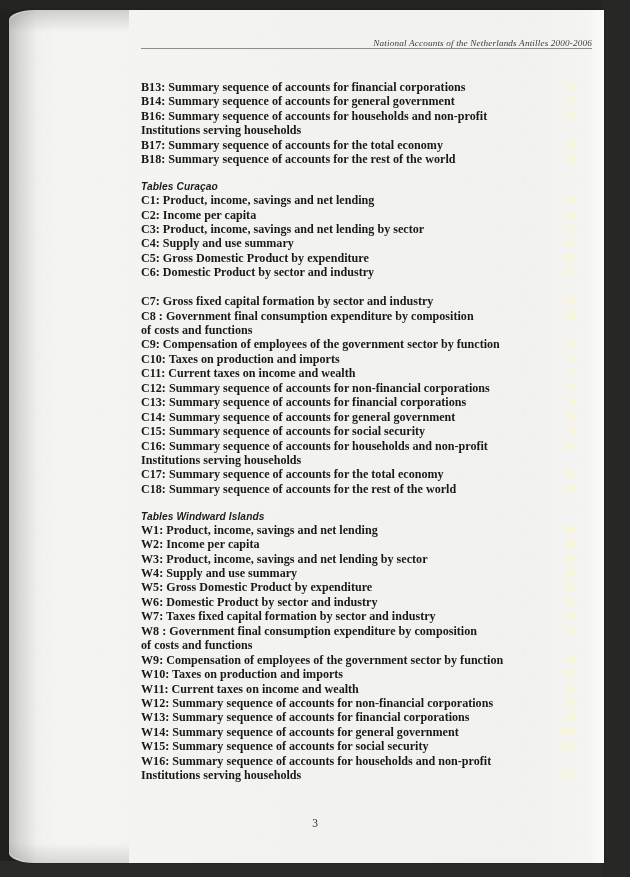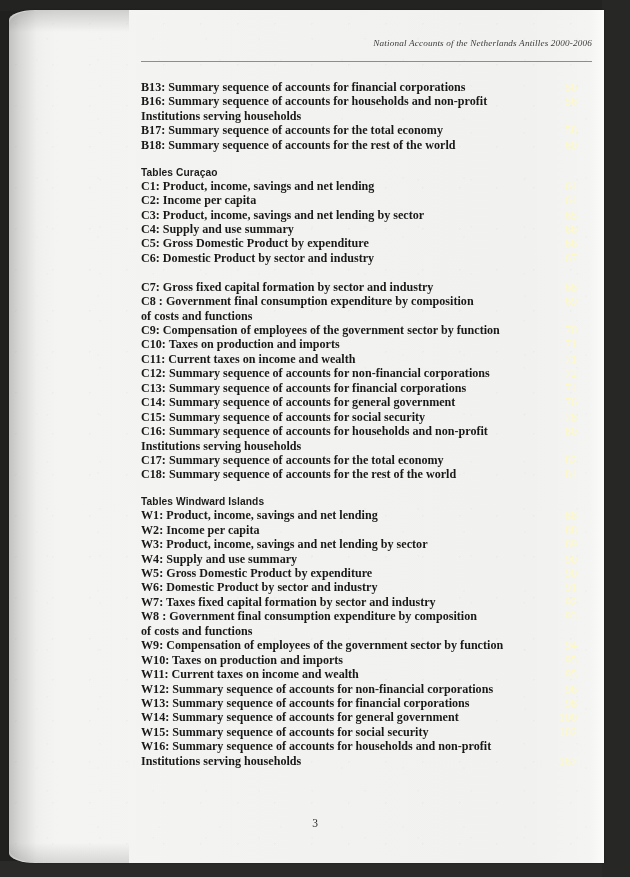--- a/index.html
+++ b/index.html
@@ -96,40 +96,41 @@
     position: absolute;
     left: 141px;
     top: 38px;
     width: 451px;
     text-align: right;
     font-family: "Liberation Serif", serif;
     font-style: italic;
     font-size: 9.2px;
     letter-spacing: 0.15px;
     color: #3b3b3b;
-    padding-bottom: 13px;
+    padding-bottom: 0;
     border-bottom: 1px solid #8d8d8d;
     white-space: nowrap;
   }
 
   
   .toc {
     position: absolute;
     left: 141px;
     top: 80px;
     width: 451px;
   }
   .section-head {
     font-family: "Liberation Sans", sans-serif;
     font-weight: bold;
     font-size: 10.2px;
     color: #1b1b1b;
     margin: 0 0 1px 0;
     letter-spacing: 0.1px;
     white-space: nowrap;
+    font-style: italic;
   }
   .entry {
     position: relative;
     display: block;
     height: 14.45px;
     line-height: 14.45px;
     font-family: "Liberation Serif", serif;
     font-size: 12.1px;
     color: #191919;
     white-space: nowrap;
@@ -186,20 +187,21 @@
     <div class="spine"></div>
     <div class="topfold"></div>
     <div class="botfold"></div>
     <div class="grain"></div>
   </div>
 
   <div class="runhead">National Accounts of the Netherlands Antilles 2000-2006</div>
 
   <div class="toc" id="toc-root">
       <div class="entry"><span class="txt">B13: Summary sequence of accounts for financial corporations</span><span class="pg">50</span></div>
+      <div class="entry"><span class="txt">B14: Summary sequence of accounts for general government</span><span class="pg">52</span></div>
       <div class="entry"><span class="txt">B16: Summary sequence of accounts for households and non-profit</span><span class="pg">56</span></div>
       <div class="entry"><span class="txt">Institutions serving households</span><span class="pg"></span></div>
       <div class="entry"><span class="txt">B17: Summary sequence of accounts for the total economy</span><span class="pg">58</span></div>
       <div class="entry"><span class="txt">B18: Summary sequence of accounts for the rest of the world</span><span class="pg">60</span></div>
       <span class="spacer"></span>
       <div class="section-head">Tables Curaçao</div>
       <div class="entry"><span class="txt">C1: Product, income, savings and net lending</span><span class="pg">64</span></div>
       <div class="entry"><span class="txt">C2: Income per capita</span><span class="pg">64</span></div>
       <div class="entry"><span class="txt">C3: Product, income, savings and net lending by sector</span><span class="pg">65</span></div>
       <div class="entry"><span class="txt">C4: Supply and use summary</span><span class="pg">66</span></div>

